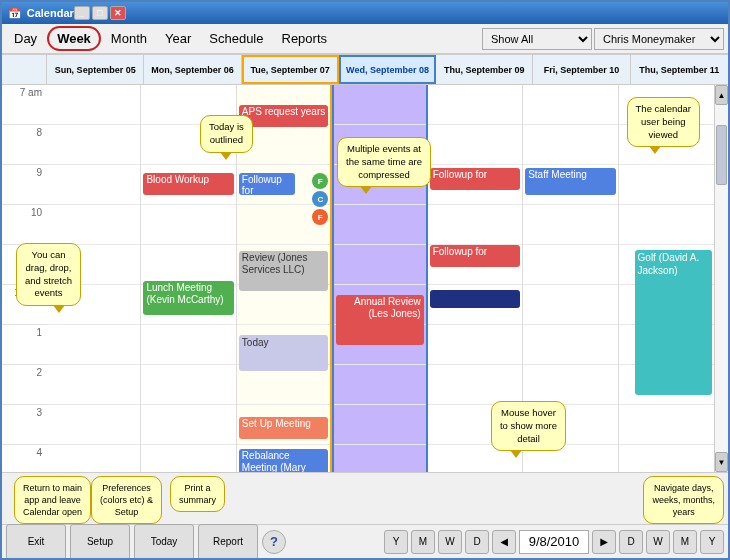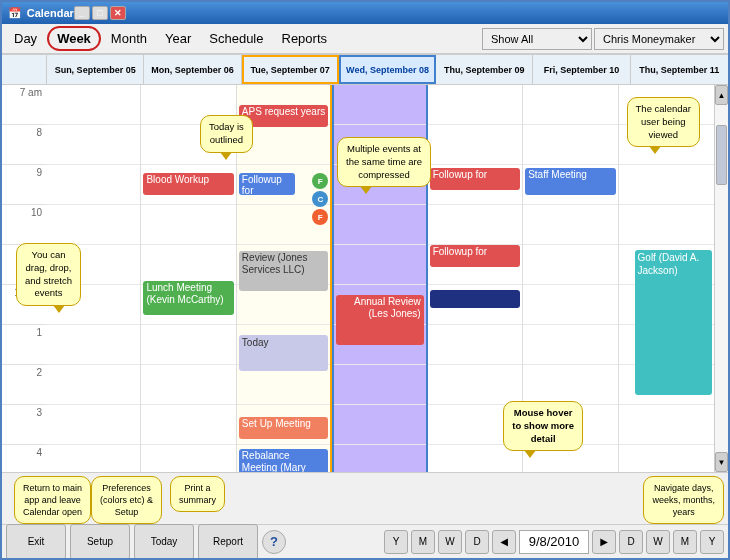--- a/index.html
+++ b/index.html
@@ -268,21 +268,21 @@
     <div class="speech" style="left:14px; top:188px; max-width:95px;">
       You can<br>drag, drop,<br>and stretch<br>events
       <div style="position:absolute; bottom:-8px; right:15px; width:0; height:0; border-left:6px solid transparent; border-right:6px solid transparent; border-top:8px solid #c8a000;"></div>
     </div>
 
     <div class="speech" style="right:28px; top:42px; max-width:100px;">
       The calendar<br>user being<br>viewed
       <div style="position:absolute; bottom:-8px; left:30%; width:0; height:0; border-left:6px solid transparent; border-right:6px solid transparent; border-top:8px solid #c8a000;"></div>
     </div>
 
-    <div class="speech" style="right:145px; top:346px; max-width:105px;font-weight:bold;">
+    <div class="speech" style="right:162px; top:346px; max-width:105px;">
       Mouse hover<br>to show more<br>detail
       <div style="position:absolute; bottom:-8px; left:25%; width:0; height:0; border-left:6px solid transparent; border-right:6px solid transparent; border-top:8px solid #c8a000;"></div>
     </div>
 
   </div>
 
   <div style="background:#f0f0f0; border-top:1px solid #ccc; height:52px; display:flex; align-items:flex-start; padding:3px 4px; position:relative; overflow:hidden;">
 
     <div class="speech" style="position:relative; left:8px; top:0; max-width:90px; margin-right:8px; font-size:9px;">
       Return to main<br>app and leave<br>Calendar open

